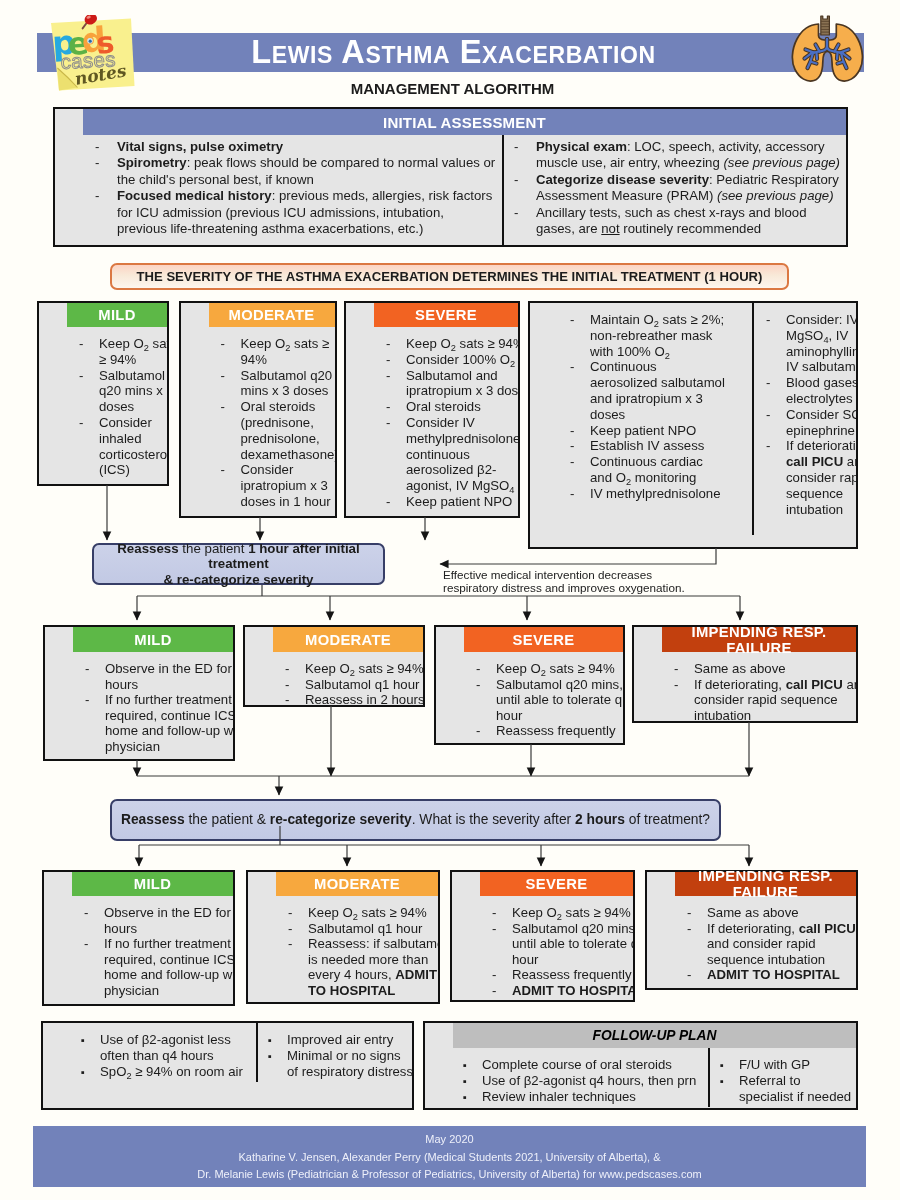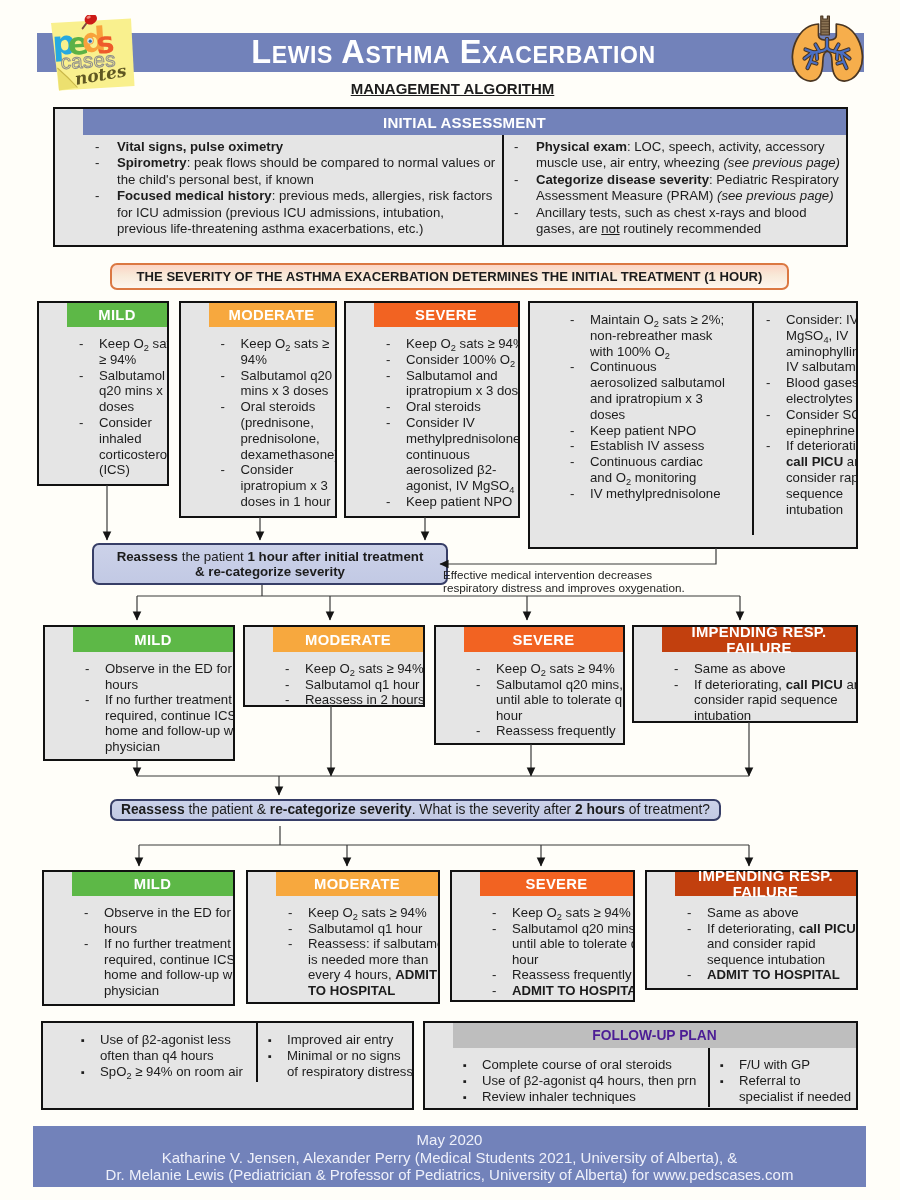--- a/index.html
+++ b/index.html
@@ -11,21 +11,21 @@
   u{text-decoration:underline;}
   i{font-style:italic;}
 
   
   #hdr-band{left:37px;top:33px;width:827px;height:39px;background:#7282ba;z-index:1;}
   #hdr-title{left:160px;top:33px;width:587px;height:39px;line-height:39px;
        text-align:center;color:#ffffff;font-size:32.5px;font-weight:bold;
        letter-spacing:.6px;font-variant:small-caps;z-index:5;}
   #hdr-sub{left:160px;top:80px;width:585px;text-align:center;font-size:15px;
        font-weight:bold;letter-spacing:0;text-transform:uppercase;z-index:5;}
-  #hdr-sub span{text-decoration:underline;margin-top:12px;}
+  #hdr-sub span{margin-top:12px;}
   #logo{left:44px;top:15px;width:96px;height:82px;z-index:20;}
   #lungs{left:785px;top:6px;width:80px;height:76px;z-index:20;}
 
   
   .panel{border:2px solid #111;background:#e5e5e5;padding-left:28px;}
   .phead{text-align:center;color:#fff;font-weight:bold;
          display:flex;align-items:center;justify-content:center;}
   ul.bl{list-style:none;margin:0;padding:0;}
   ul.bl li{position:relative;}
   ul.bl li .bul{position:absolute;left:0;top:0;}
@@ -68,46 +68,46 @@
   #r1-imp-body{display:flex;}
   .impl{width:180px;border-right:2px solid #111;height:220px;}
   .impr{flex:1;height:220px;}
   .impl .bl{width:157px;}
   .impr .bl{width:126px;}
 
   
   .reassess{background:linear-gradient(#ccd2e9,#c2c9e4);border:2px solid #373e67;border-radius:7px;
             text-align:center;display:flex;align-items:center;justify-content:center;
             font-size:13.3px;line-height:15.3px;}
-  #re1{left:92px;top:543px;width:356px;height:42px;}
-  #re2{left:110px;top:799px;width:611px;height:22px;font-size:13.8px;text-align:center;}
+  #re1{left:92px;top:543px;width:293px;height:42px;}
+  #re2{left:110px;top:799px;width:611px;height:42px;font-size:13.8px;text-align:center;}
 
   
   #note1{left:443px;top:568px;width:271px;font-size:11.7px;
       line-height:13.3px;white-space:pre-line;color:#222;}
 
   
   #disch{left:41px;top:1021px;width:373px;height:89px;}
   #disch-head{height:25px;background:#05a9e8;font-size:13.8px;}
   #fup{left:423px;top:1021px;width:435px;height:89px;}
-  #fup-head{height:25px;background:#bebebe;color:#4c1d95;font-size:13.8px;}
+  #fup-head{height:25px;background:#bebebe;color:#000000;font-size:13.8px;font-style:italic;}
   .botbody{display:flex;}
   .botcol{padding:9px 2px 2px 0;font-size:13.2px;line-height:16.1px;}
   .botcol .bl li{padding-left:29px;}
   .botcol .bl li .bul{left:10px;font-size:11px;top:0;}
   .bcl{width:198px;border-right:2px solid #111;}
   .fcl{width:268px;border-right:2px solid #111;}
   .bcl .bl{width:183px;}
   #disch .botcol:last-child .bl{width:156px;}
   .fcl .bl{width:253px;}
   #fup .botcol:last-child .bl{width:148px;}
 
   
   #footer{left:33px;top:1126px;width:833px;height:61px;background:#7282ba;
-       color:#eef0fa;text-align:center;font-size:15px;line-height:17.6px;padding-top:5px;}
+       color:#eef0fa;text-align:center;font-size:11px;line-height:17.6px;padding-top:5px;}
 </style>
 </head>
 <body>
 
 <div class="abs" id="logo">
  <svg viewBox="0 0 96 82" width="96" height="82">
   <defs>
    <clipPath id="noteclip">
           <path d="M7.0 8.0 L87.0 3.5 L90.5 71.0 L15.0 75.5 Z"></path>
         </clipPath>

